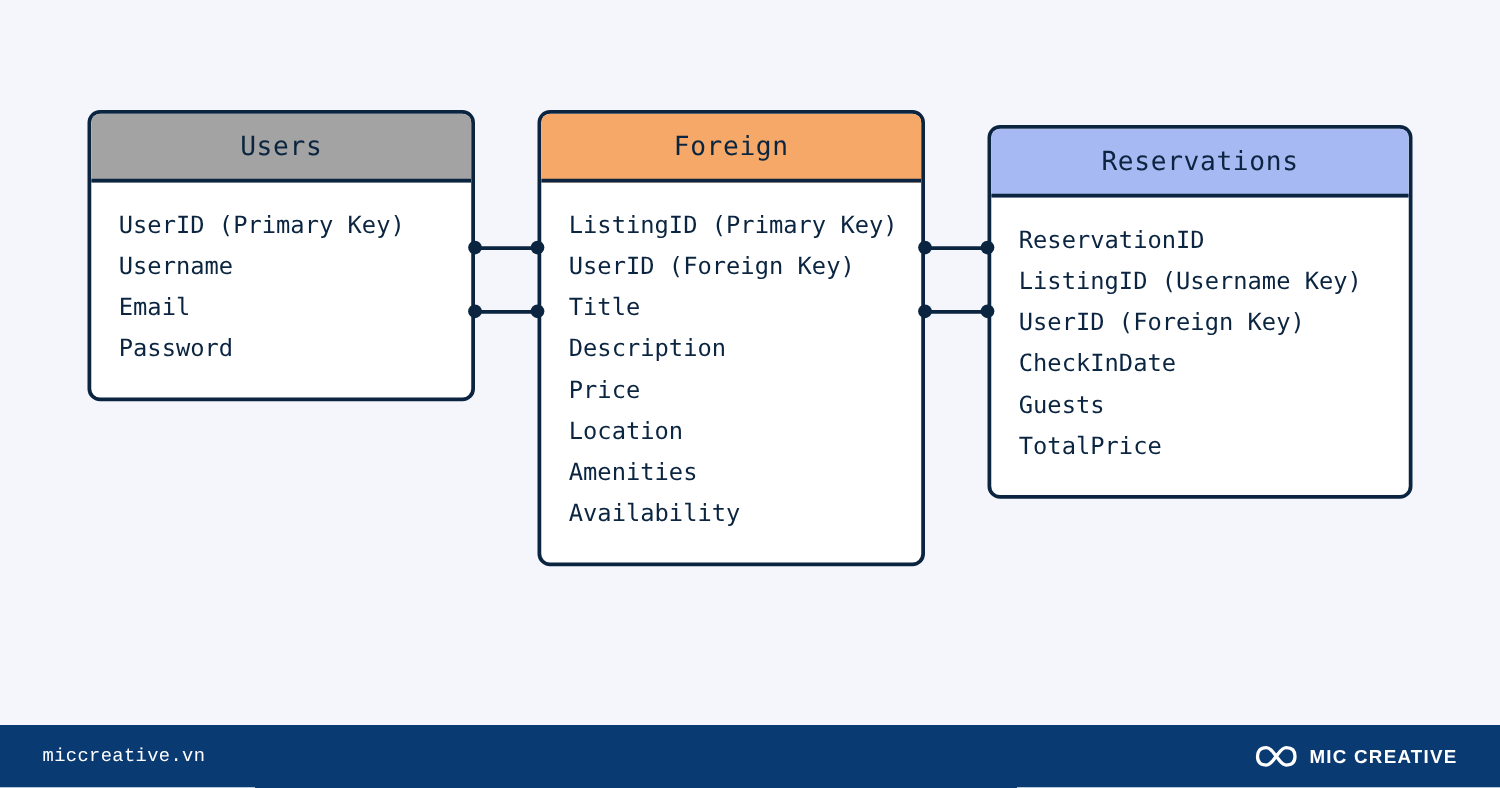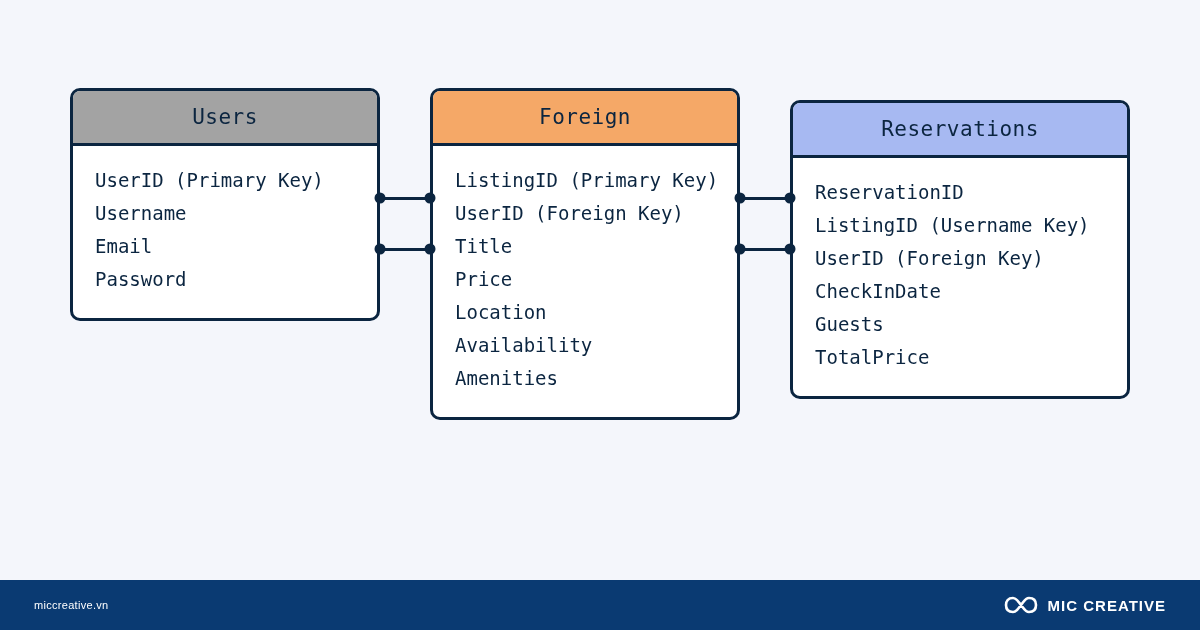--- a/index.html
+++ b/index.html
@@ -60,21 +60,21 @@
     left: 0; right: 0; bottom: 0;
     height: 50px;
     background: #0a3a72;
     color: #ffffff;
     display: flex;
     align-items: center;
     justify-content: space-between;
     padding: 0 34px;
     font-family: -apple-system, 'Segoe UI', Arial, sans-serif;
   }
-  .footer-url { font-size: 11px; letter-spacing: 0.3px; }
+  .footer-url { font-size: 15px; letter-spacing: 0.3px; font-family: Liberation Mono, monospace; }
   .brand { display: flex; align-items: center; gap: 10px; justify-content: center; }
   .brand-text { font-size: 15px; font-weight: 700; letter-spacing: 1px; }
   .brand-icon svg { display: block; }
 </style>
 </head>
 <body>
 
 <div class="canvas">
 
   <div class="entity" style="left:70px; top:88px; width:310px;">
@@ -86,24 +86,25 @@
       <div class="field">Password</div>
     </div>
   </div>
 
   <div class="entity" style="left:430px; top:88px; width:310px;">
     <div class="entity-header hdr-orange">Foreign</div>
     <div class="entity-body">
       <div class="field">ListingID (Primary Key)</div>
       <div class="field">UserID (Foreign Key)</div>
       <div class="field">Title</div>
+      <div class="field">Description</div>
       <div class="field">Price</div>
       <div class="field">Location</div>
+      <div class="field">Amenities</div>
       <div class="field">Availability</div>
-      <div class="field">Amenities</div>
     </div>
   </div>
 
   <div class="entity" style="left:790px; top:88px; width:340px;margin-top:12px;">
     <div class="entity-header hdr-blue">Reservations</div>
     <div class="entity-body">
       <div class="field">ReservationID</div>
       <div class="field">ListingID (Username Key)</div>
       <div class="field">UserID (Foreign Key)</div>
       <div class="field">CheckInDate</div>

